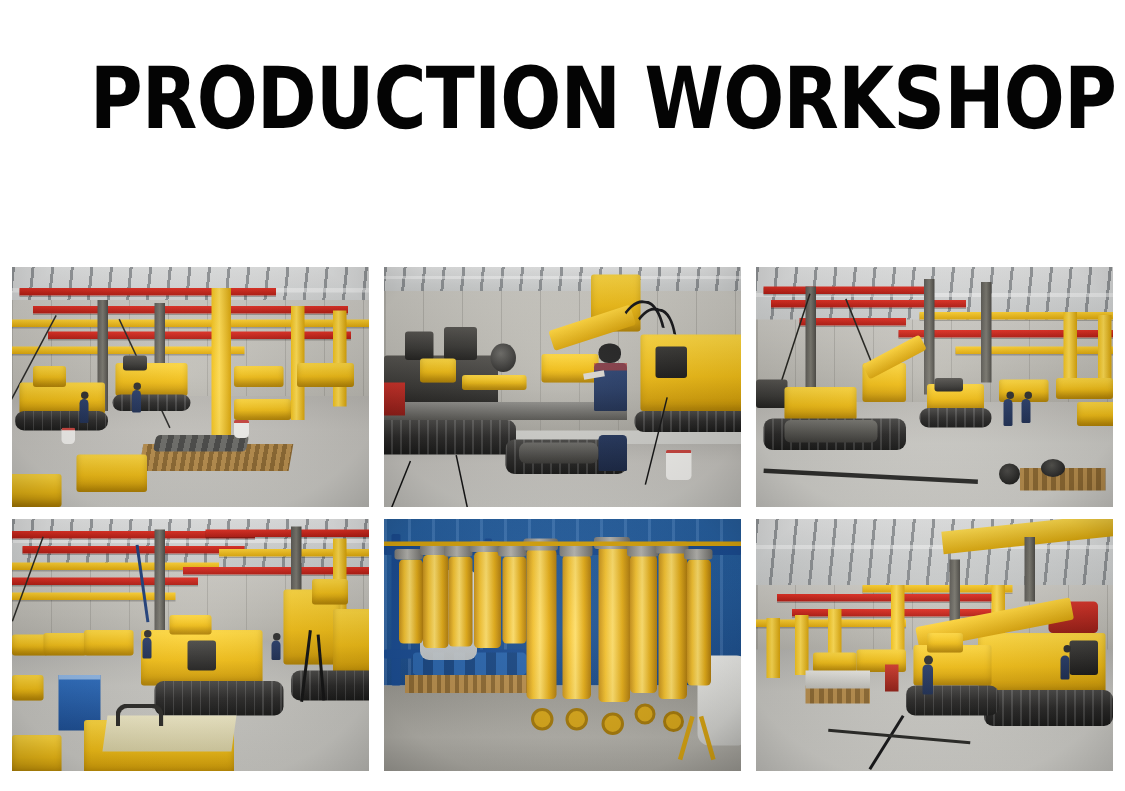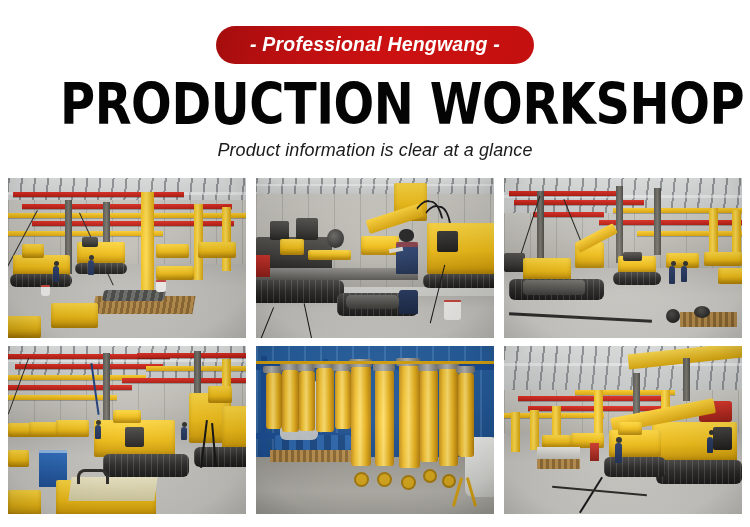--- a/index.html
+++ b/index.html
@@ -214,23 +214,21 @@
     position:absolute;inset:0;
     background:radial-gradient(ellipse at 50% 45%,
       rgba(255,255,255,.06) 0%, rgba(0,0,0,.10) 78%, rgba(0,0,0,.22) 100%);
     pointer-events:none;
   }
 </style>
 </head>
 <body>
 
 <div class="header">
-  <div class="badge">- Professional Hengwang -</div>
   <div class="title">PRODUCTION WORKSHOP</div>
-  <div class="subtitle">Product information is clear at a glance</div>
 </div>
 
 <div class="grid">
 
   <div class="cell">
     <div class="scene">
       <div class="ceiling"></div>
       <div class="wall tall"></div>
       <div class="floor big"></div>
 

